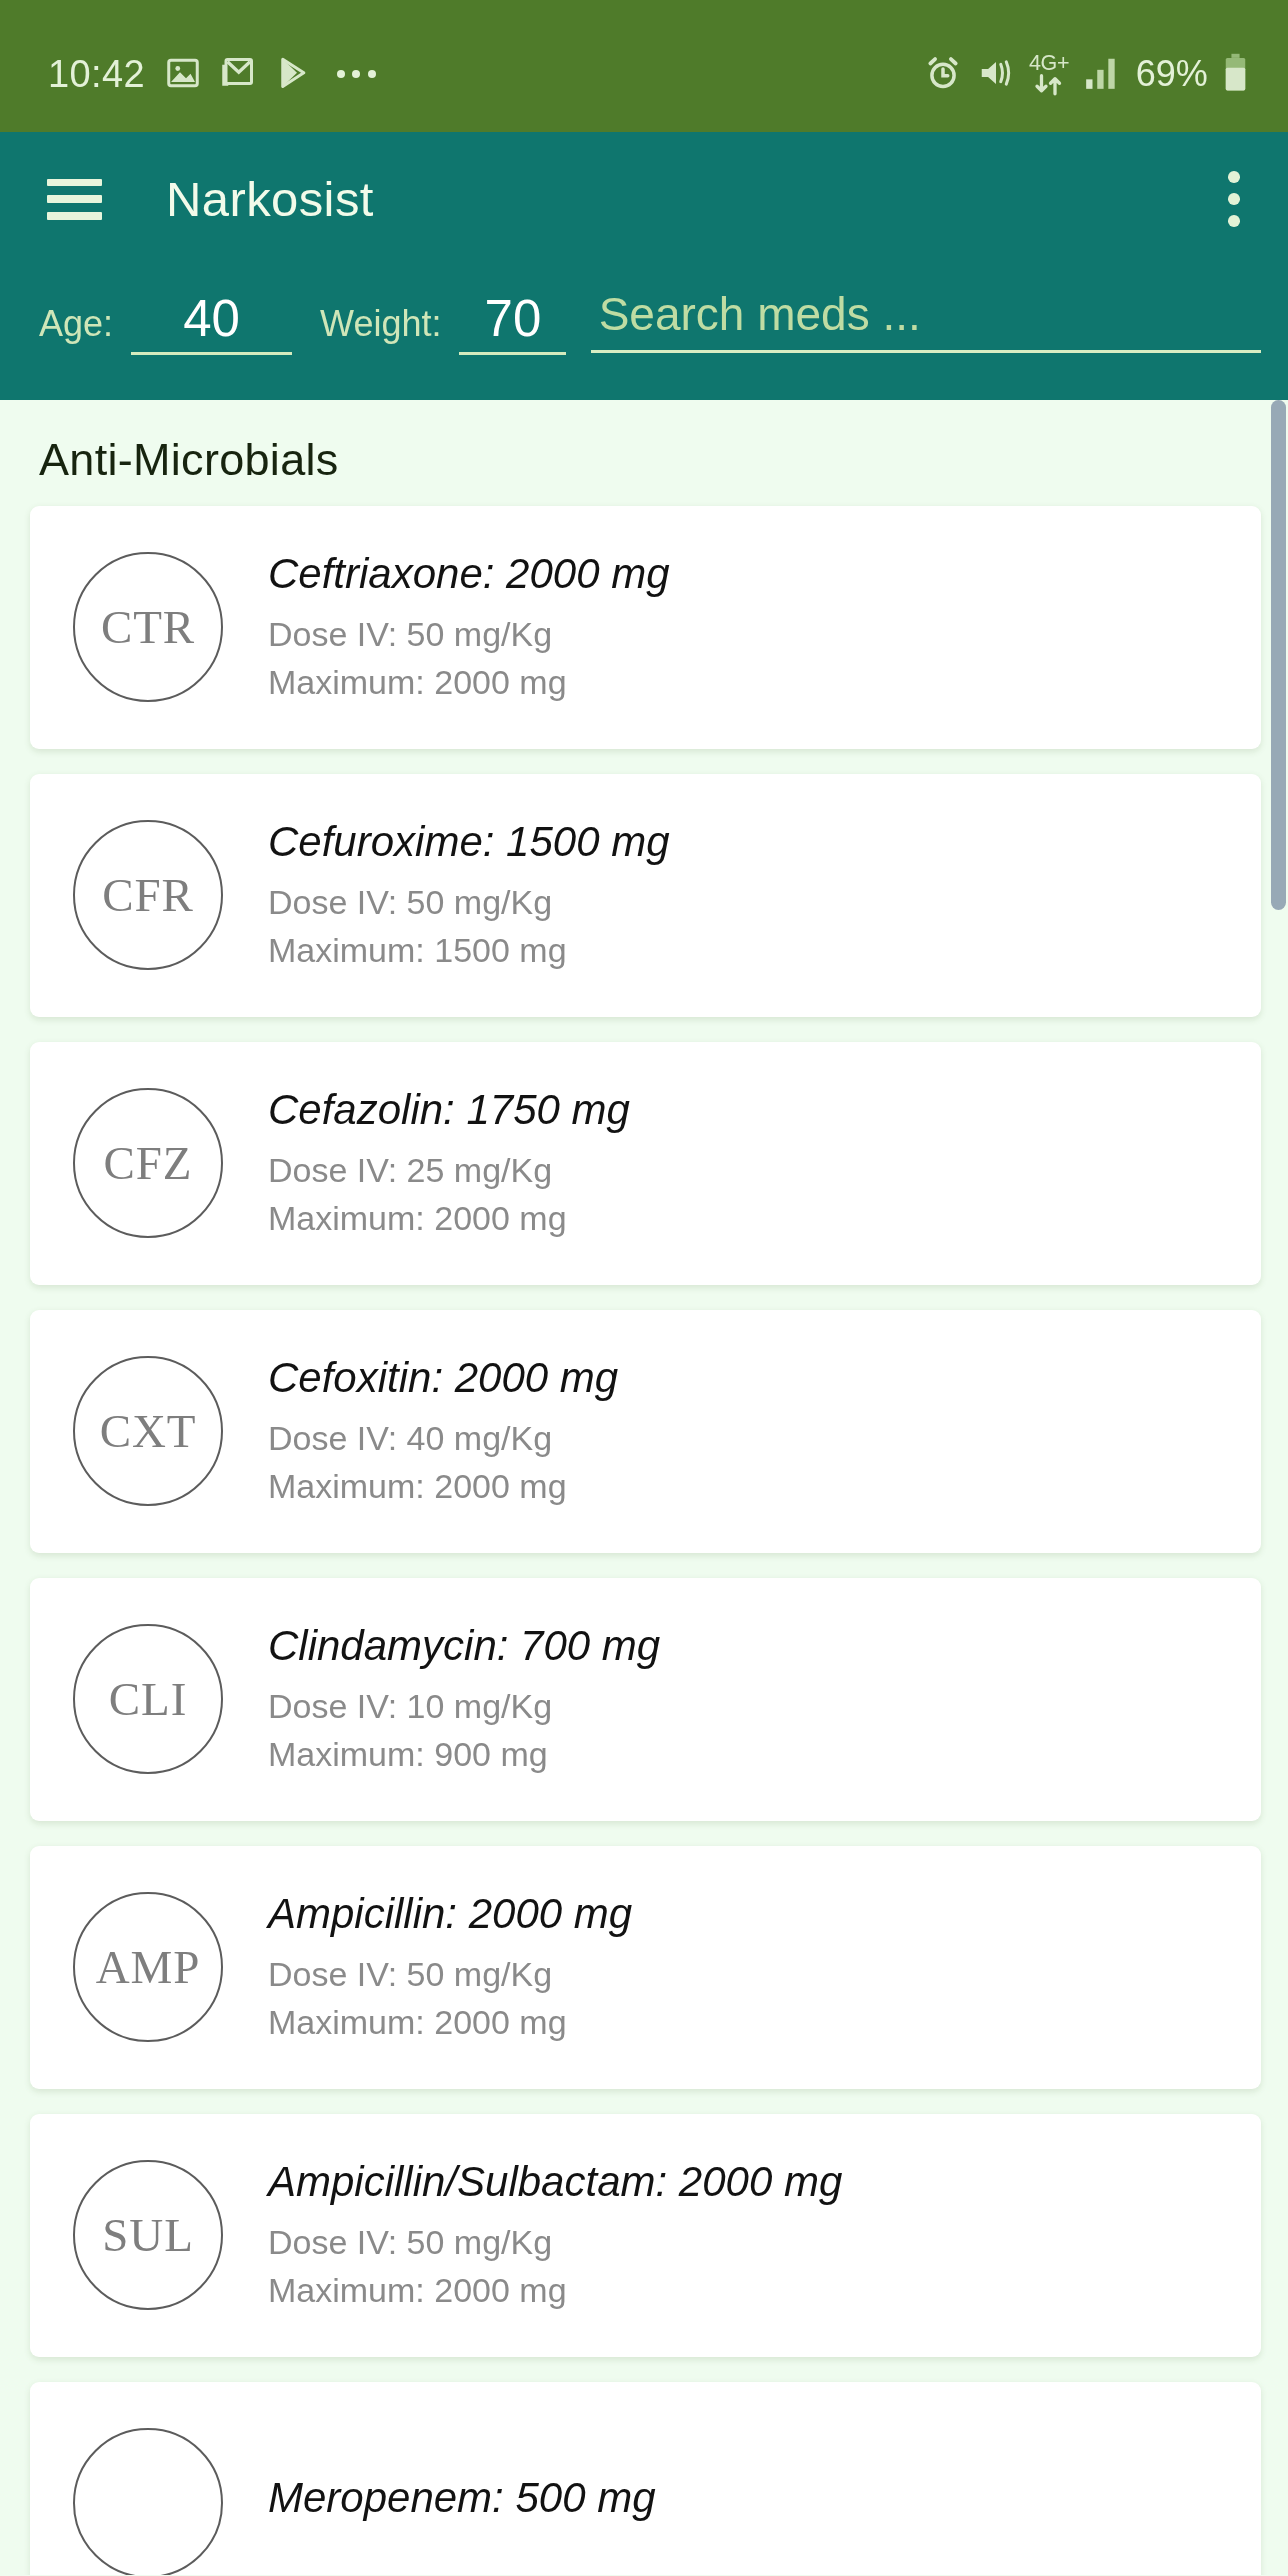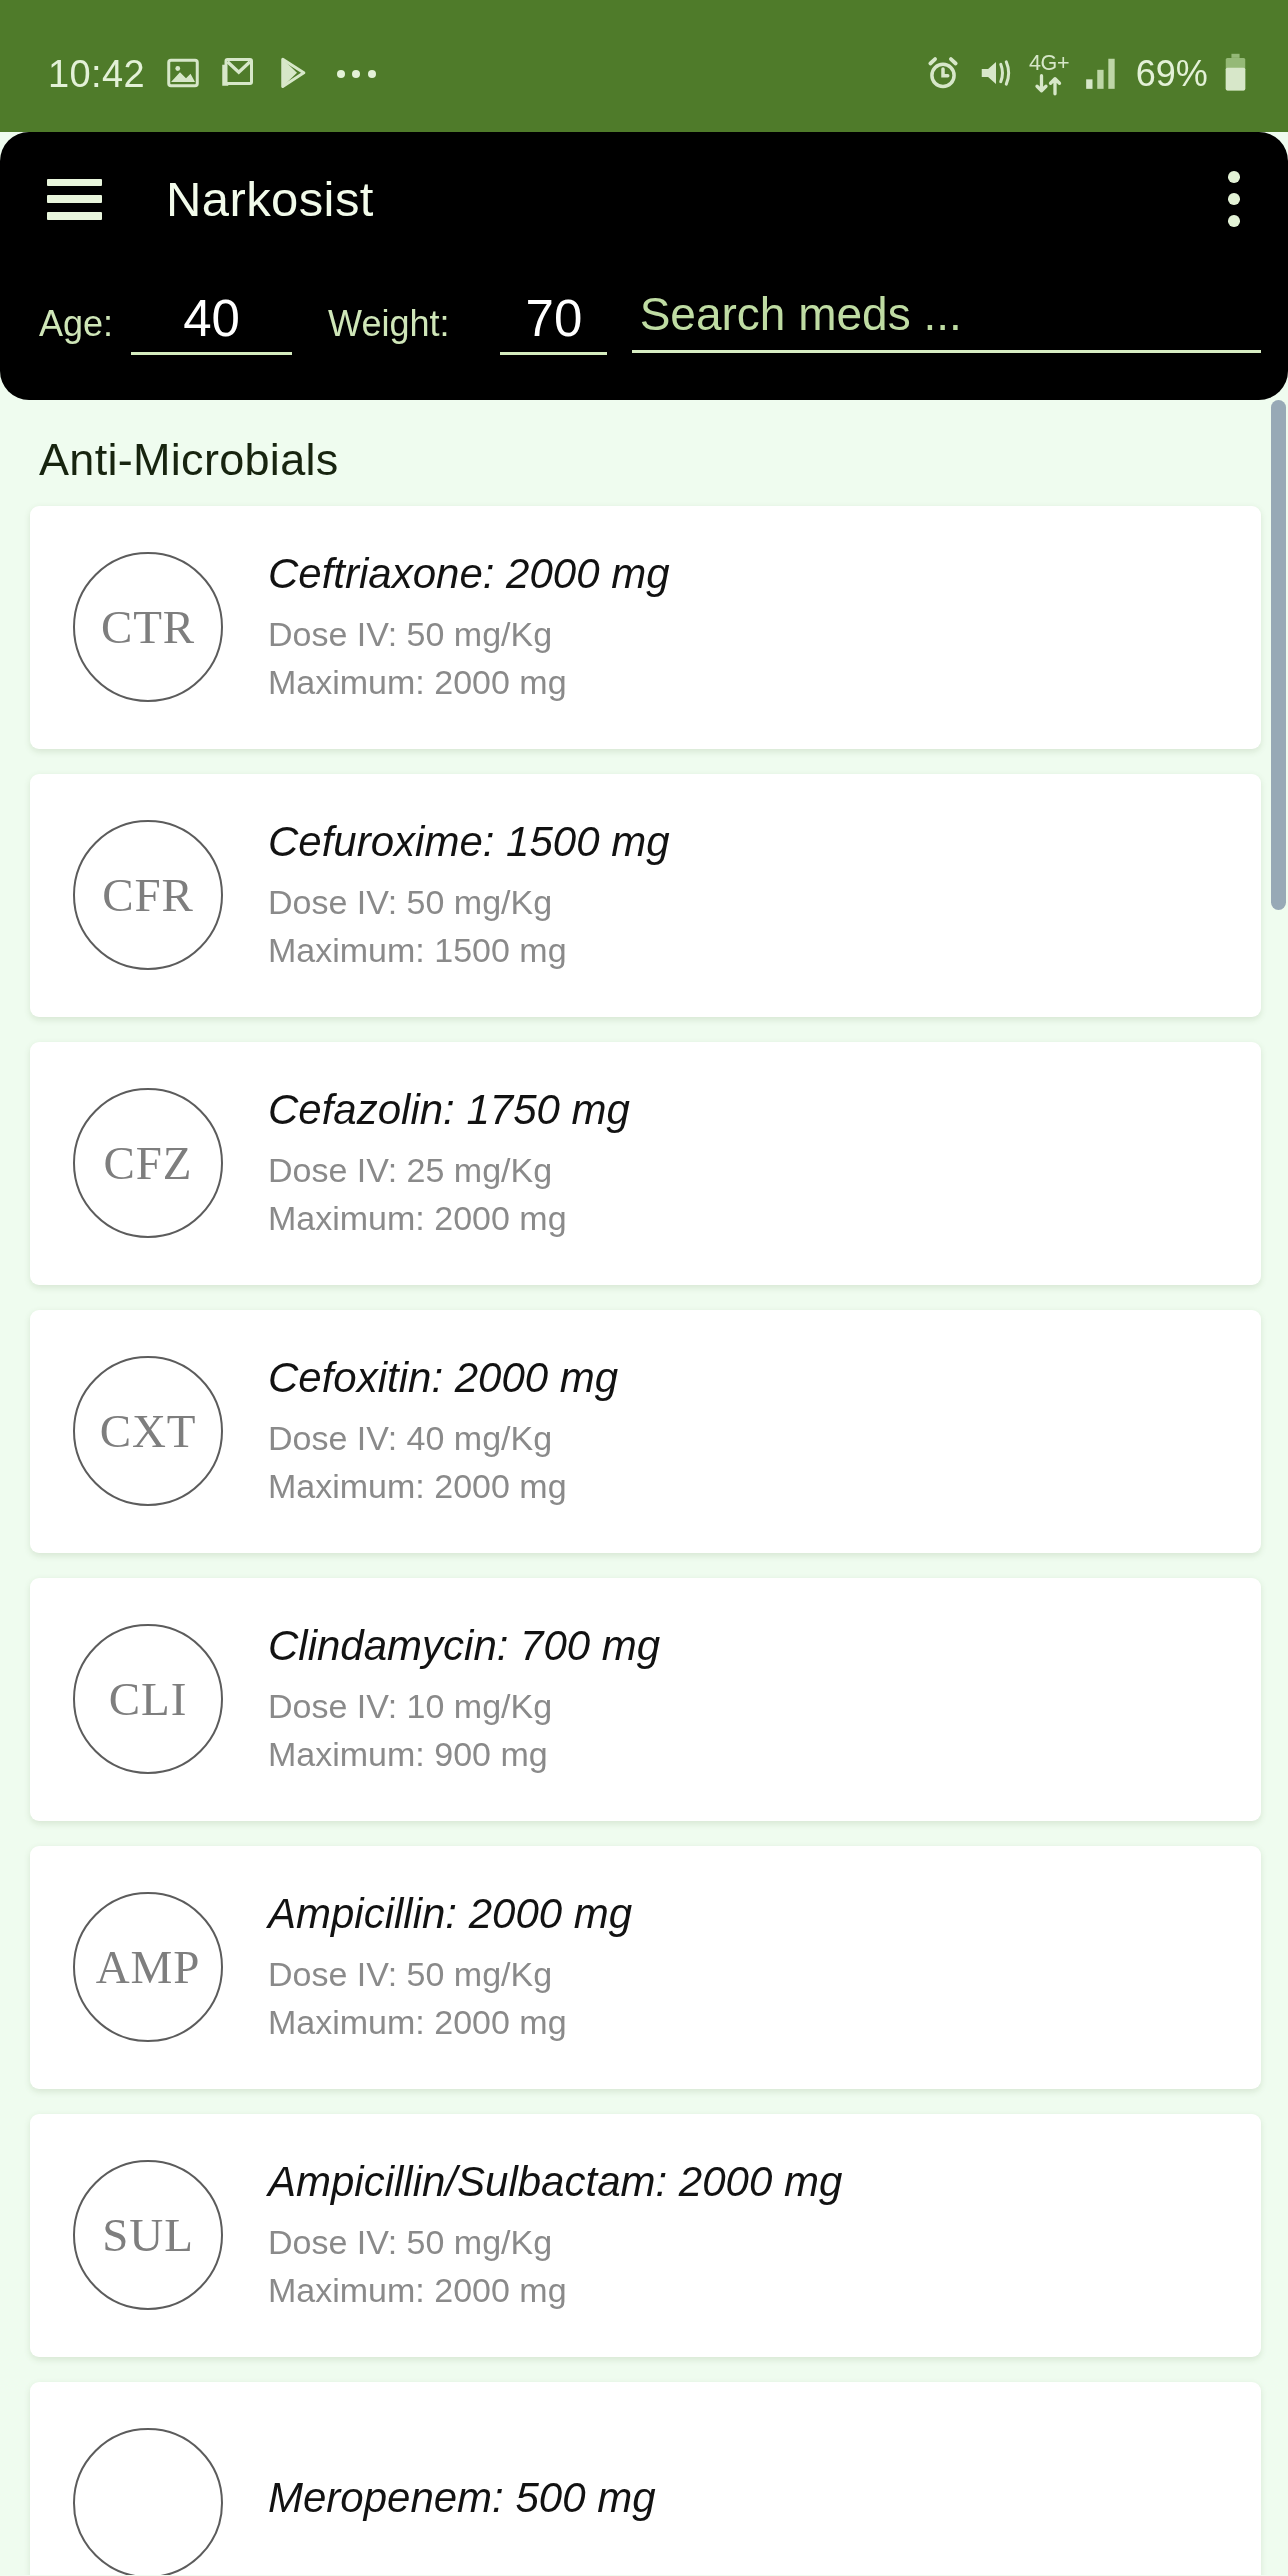--- a/index.html
+++ b/index.html
@@ -23,23 +23,22 @@
   #status-right{ display:flex; align-items:center; gap:14.3px; }
   .clock{ font-size:38px; letter-spacing:0.4px; color:#E3F1D7; font-weight:400; }
   .sysicon{ display:inline-block; opacity:.92; }
   .dots-3{ display:flex; gap:7.2px; align-items:center; margin-left:5.4px; }
   .dots-3 i{ width:8px;height:8px;border-radius:50%;background:#E3F1D7;display:block; }
   .batt-pct{ font-size:36px; color:#E3F1D7; letter-spacing:0px; }
 
   
   #app-bar{
     width:100%;
-    background:#000000;
+    background:#0f766e;
     padding:0;
-    border-radius:29px;
   }
   #app-bar-top{
     height:134px;
     display:flex; align-items:center;
     padding:0 36px 0 47px;
   }
   #hamburger{ width:55px; height:41px; display:flex; flex-direction:column; justify-content:space-between; cursor:pointer; }
   #hamburger span{ display:block; height:7.2px; width:100%; background:#E8F5DC; border-radius:0.9px; }
   #app-title{
     font-size:49px; color:#F2FBEA; margin-left:64px; font-weight:400;
@@ -69,21 +68,21 @@
   #age-input{ width:161px; }
   #weight-input{ width:107px; }
   #search-input{
     flex:1; min-width:0; margin-left:25px;
     font-size:46px; color:#FFFFFF; background:transparent;
     border:none; border-bottom:3.6px solid #D8EDC3;
     text-align:left; line-height:50px; padding:0 0 10.7px 7.2px;
     font-family:"Liberation Sans", sans-serif; outline:none;
   }
   #search-input::placeholder{ color:#BFDCA3; opacity:1; }
-  #weight-group{ margin-left:36px;gap:33px; }
+  #weight-group{ margin-left:28px; }
 
   
   #content{
     position:relative;
     width:100%;
     height:2175px;
     background:#EFFCEF;
     overflow:hidden;
   }
   #section-title{

